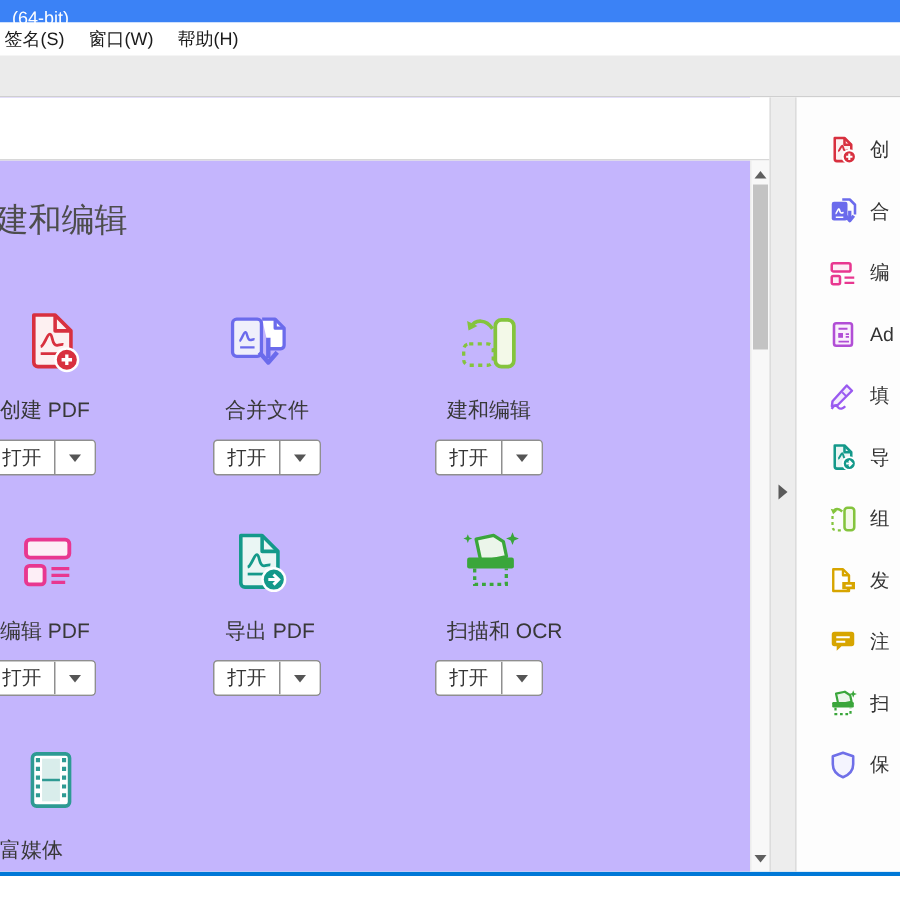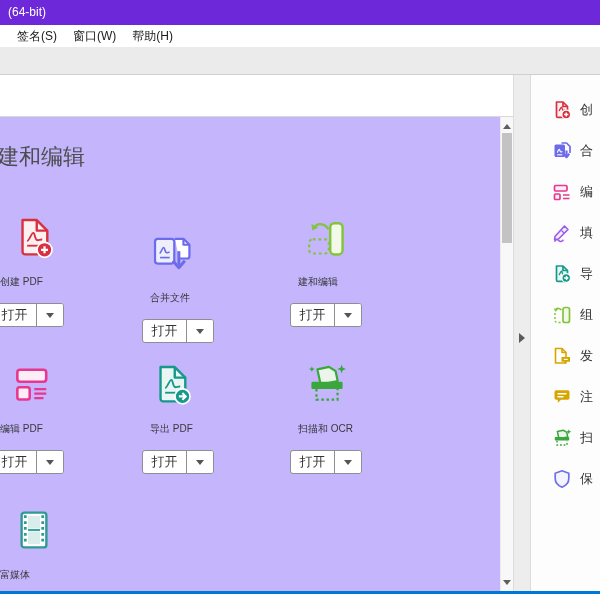--- a/index.html
+++ b/index.html
@@ -2,36 +2,36 @@
 <html><head>
 <meta charset="utf-8">
 <style>
   html,body{margin:0;padding:0}
   body{
     width:600px;height:600px;overflow:hidden;background:#ffffff;
     font-family:"Liberation Sans","DejaVu Sans",sans-serif;
     -webkit-font-smoothing:antialiased;
   }
   
-  .titlebar{height:25px;background:#6d28d9;color:#fff;font-size:12px;line-height:25px;padding-left:8px;box-sizing:border-box}
+  .titlebar{height:15px;background:#3b82f6;color:#fff;font-size:12px;line-height:25px;padding-left:8px;box-sizing:border-box}
   
   .menubar{height:22px;background:#fff;display:flex;align-items:center;font-size:12px;color:#1a1a1a}
   .menu-item{padding:0 8px;cursor:default}
-  .menu-item:first-child{padding-left:17px}
+  .menu-item:first-child{padding-left:3px}
   
   .toolbar-band{height:27px;background:#ebebeb;border-bottom:1px solid #cfcfcf}
   
   .content{display:flex;height:516px;position:relative;background:#fff}
   .main{width:500px;position:relative;background:#c4b5fd;overflow:hidden;flex:none}
   .main-header{height:41px;border-bottom:1px solid #d8d8d8;background:#fff}
   .section-title{position:absolute;left:-3px;top:67px;font-size:22px;color:#4d4d4d;white-space:nowrap}
   .cell{position:absolute;width:140px;height:120px}
   .icon44{position:absolute;top:0;width:44px;height:44px;display:block}
   .icon44 svg{width:44px;height:44px;display:block}
-  .cell-label{position:absolute;top:60px;left:8px;font-size:10px;color:#383838;white-space:nowrap}
+  .cell-label{position:absolute;top:60px;left:8px;font-size:14px;color:#383838;white-space:nowrap}
   .btn{position:absolute;top:88px;left:0;width:72px;height:24px;border:1px solid #8f8f8f;border-radius:3px;background:#fff;display:flex;box-sizing:border-box;overflow:hidden}
   .btn-main{width:43px;display:flex;align-items:center;justify-content:center;font-size:13px;color:#333;cursor:default}
   .btn-drop{flex:1;border-left:1px solid #8f8f8f;display:flex;align-items:center;justify-content:center;background:#fff}
   .caret{width:0;height:0;border-left:4px solid transparent;border-right:4px solid transparent;border-top:5px solid #555}
   
   .sb-col{width:13px;flex:none;display:flex;flex-direction:column}
   .sb-head{height:41px;border-bottom:1px solid #d8d8d8;background:#fff}
   .sb-track{flex:1;position:relative;background:#f8f8f8;border-left:1px solid #ececec;box-sizing:border-box}
   .sb-btn{position:absolute;left:0;width:12px;height:14px;display:flex;align-items:center;justify-content:center}
   .sb-btn.up{top:2px}
@@ -83,21 +83,21 @@
             </svg>
           </span>
           <div class="cell-label">创建 PDF</div>
           <div class="btn">
             <div class="btn-main">打开</div>
             <div class="btn-drop">
               <i class="caret"></i>
             </div>
           </div>
         </div>
-        <div class="cell" style="left: 142px; top: 156px;">
+        <div class="cell" style="left: 142px; top: 140px;">
           <span class="icon44" style="left: 8px;">
             <svg viewBox="0 0 48 48">
               <path d="M27 8.5 h9.5 L43 15 v12.5 a2.5 2.5 0 0 1 -2.5 2.5 H32" fill="#ffffff" stroke="#6b6bec" stroke-width="2.4" stroke-linejoin="round"></path>
               <path d="M36.5 8.5 V15 H43" fill="none" stroke="#6b6bec" stroke-width="2.4" stroke-linejoin="round"></path>
               <rect x="5.5" y="8.5" width="21" height="27" rx="3" fill="#efeffb" stroke="#6b6bec" stroke-width="2.4"></rect>
               <path d="M10.5 24.5 C12 24 13.5 17.5 15 18 C16.5 18.5 16 24 18.5 23.7 C19.5 23.6 20.5 23 21.5 23.2" fill="none" stroke="#6b6bec" stroke-width="1.8"></path>
               <path d="M11 29 h10.5" stroke="#6b6bec" stroke-width="1.8"></path>
               <path d="M31.5 22 V37" stroke="#6b6bec" stroke-width="3.2"></path>
               <path d="M25 32.5 L31.5 40 L38 32.5" fill="none" stroke="#6b6bec" stroke-width="3.2" stroke-linejoin="round"></path>
             </svg>
@@ -248,20 +248,31 @@
               <rect x="2.5" y="3.5" width="12.5" height="5.5" rx="1.2" fill="#fdeef6" stroke="#e83790" stroke-width="1.7"></rect>
               <rect x="2.5" y="12" width="5.5" height="5.5" rx="1" fill="#fdeef6" stroke="#e83790" stroke-width="1.7"></rect>
               <path d="M11 13 h6.5 M11 16.5 h6.5" stroke="#e83790" stroke-width="1.5"></path>
             </svg>
           </span>
           <span class="side-label">编</span>
         </div>
         <div class="side-item">
           <span class="side-icon">
             <svg viewBox="0 0 20 20">
+              <rect x="4" y="2.5" width="12" height="15" rx="1.5" fill="#faf0fd" stroke="#b14ed6" stroke-width="1.7"></rect>
+              <path d="M7 6.2 h6" stroke="#b14ed6" stroke-width="1.3"></path>
+              <rect x="6.8" y="9" width="3.2" height="3.2" fill="#b14ed6"></rect>
+              <path d="M11.8 9.8 h2.2 M11.8 11.6 h2.2 M7 14.8 h7" stroke="#b14ed6" stroke-width="1.2"></path>
+            </svg>
+          </span>
+          <span class="side-label">Ad</span>
+        </div>
+        <div class="side-item">
+          <span class="side-icon">
+            <svg viewBox="0 0 20 20">
               <path d="M3 13.5 L12.5 3 L16 6.5 L6.5 16 L2.6 16.8 Z" fill="#f3ecfd" stroke="#9a5af0" stroke-width="1.6" stroke-linejoin="round"></path>
               <path d="M9.5 7.5 l2.5 2.5" stroke="#9a5af0" stroke-width="1.2"></path>
               <path d="M2.5 18.6 c1.8 -3.5 3.5 -2 4.5 -.8 c1 1.2 3 .8 4.5 -1" fill="none" stroke="#9a5af0" stroke-width="1.5"></path>
             </svg>
           </span>
           <span class="side-label">填</span>
         </div>
         <div class="side-item">
           <span class="side-icon">
             <svg viewBox="0 0 20 20">

